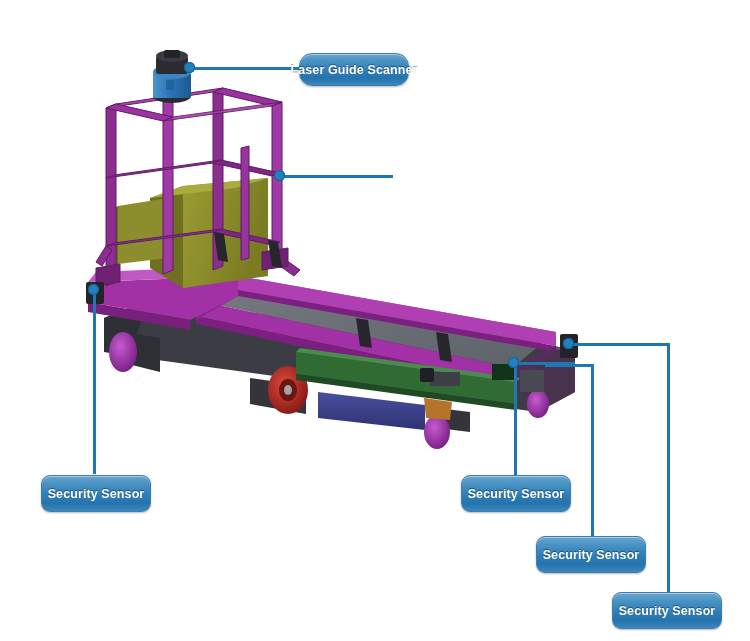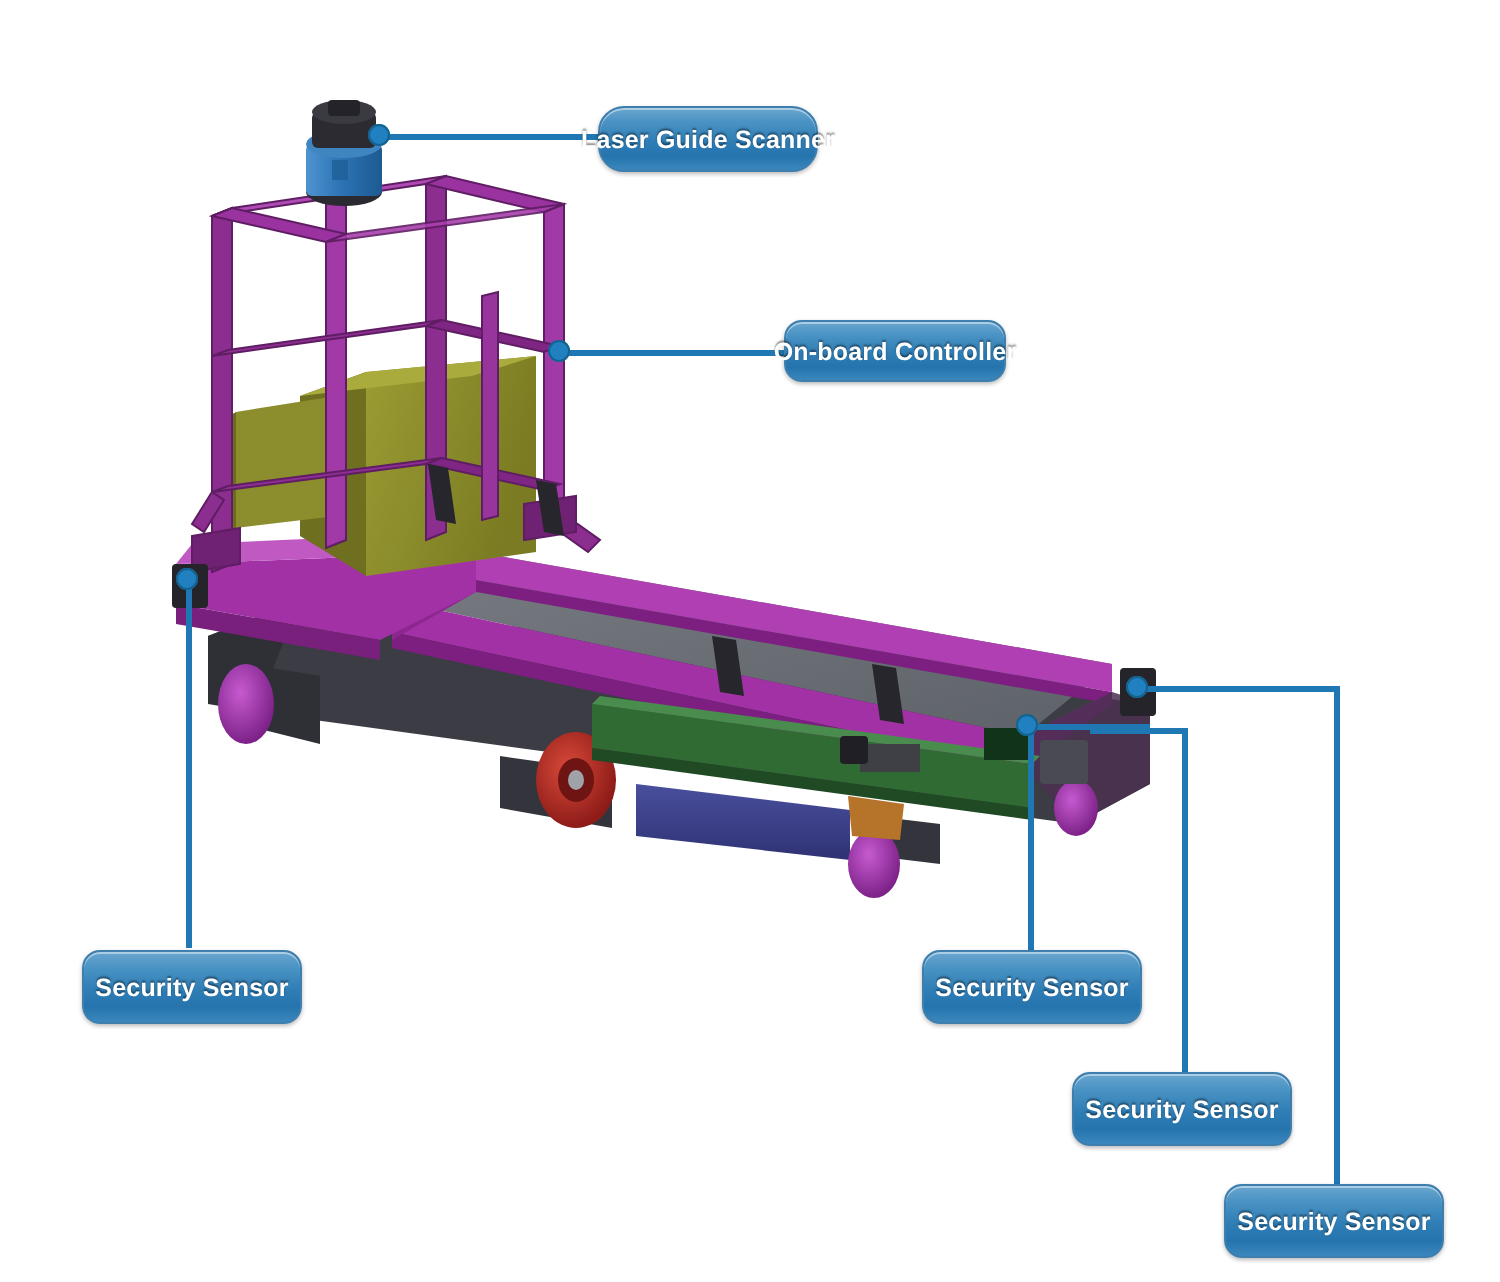--- a/index.html
+++ b/index.html
@@ -208,23 +208,20 @@
   <div class="lineV" style="left:591px;top:364px;height:172px;"></div>
 
   <div class="dot" style="left:563px;top:338px;"></div>
   <div class="lineH" style="left:573px;top:343px;width:97px;"></div>
   <div class="lineV" style="left:667px;top:343px;height:249px;"></div>
 
   <div class="callout" style="left:299px;top:53px;width:110px;height:33px;border-radius:13px;">
     <span>Laser Guide Scanner</span>
   </div>
 
-  <div class="callout" style="left:392px;top:160px;width:111px;height:31px;">
-    <span>On-board Controller</span>
-  </div>
 
   <div class="callout" style="left:41px;top:475px;width:110px;height:37px;">
     <span>Security Sensor</span>
   </div>
 
   <div class="callout" style="left:461px;top:475px;width:110px;height:37px;">
     <span>Security Sensor</span>
   </div>
 
   <div class="callout" style="left:536px;top:536px;width:110px;height:37px;">

